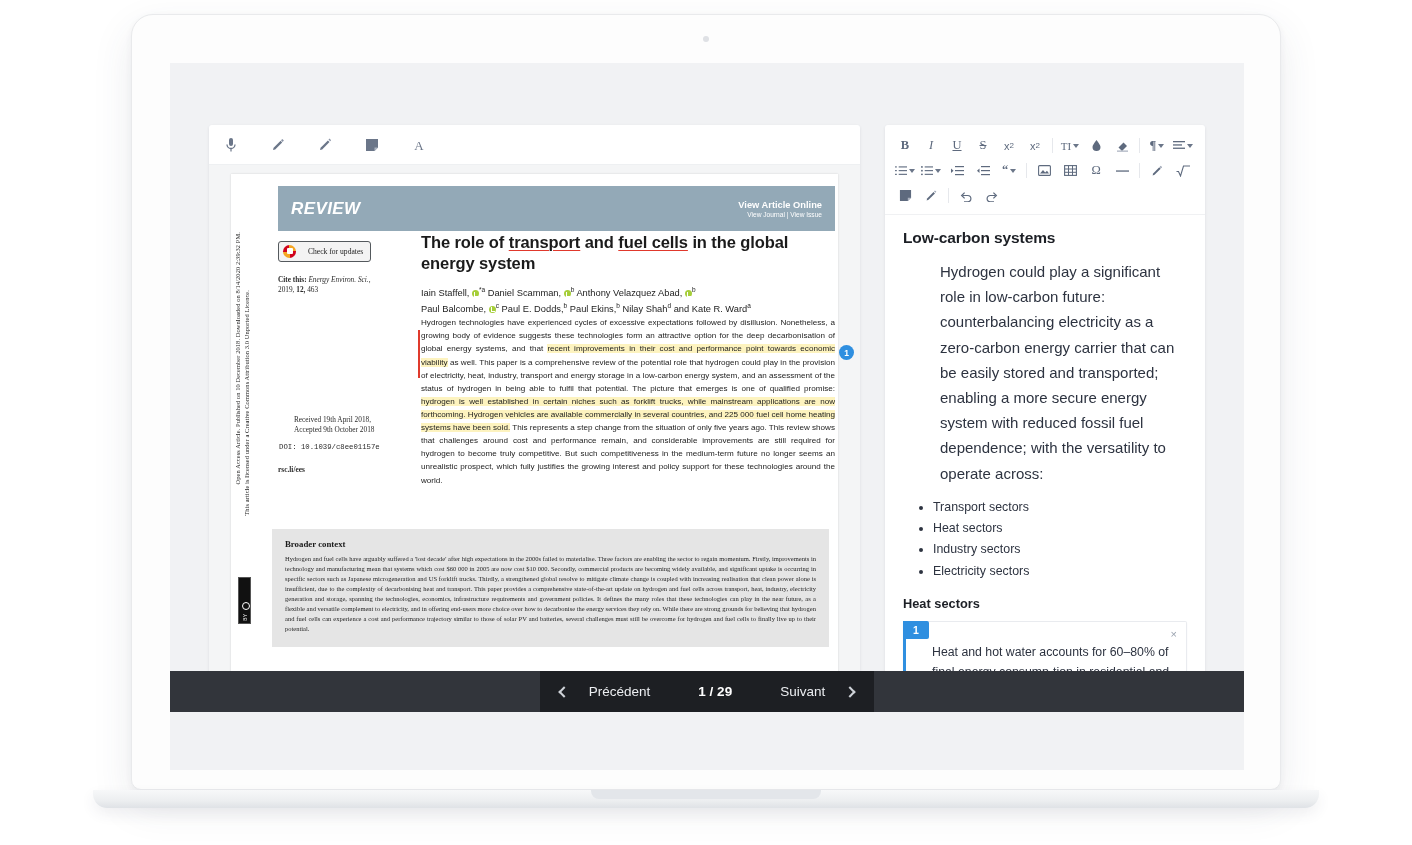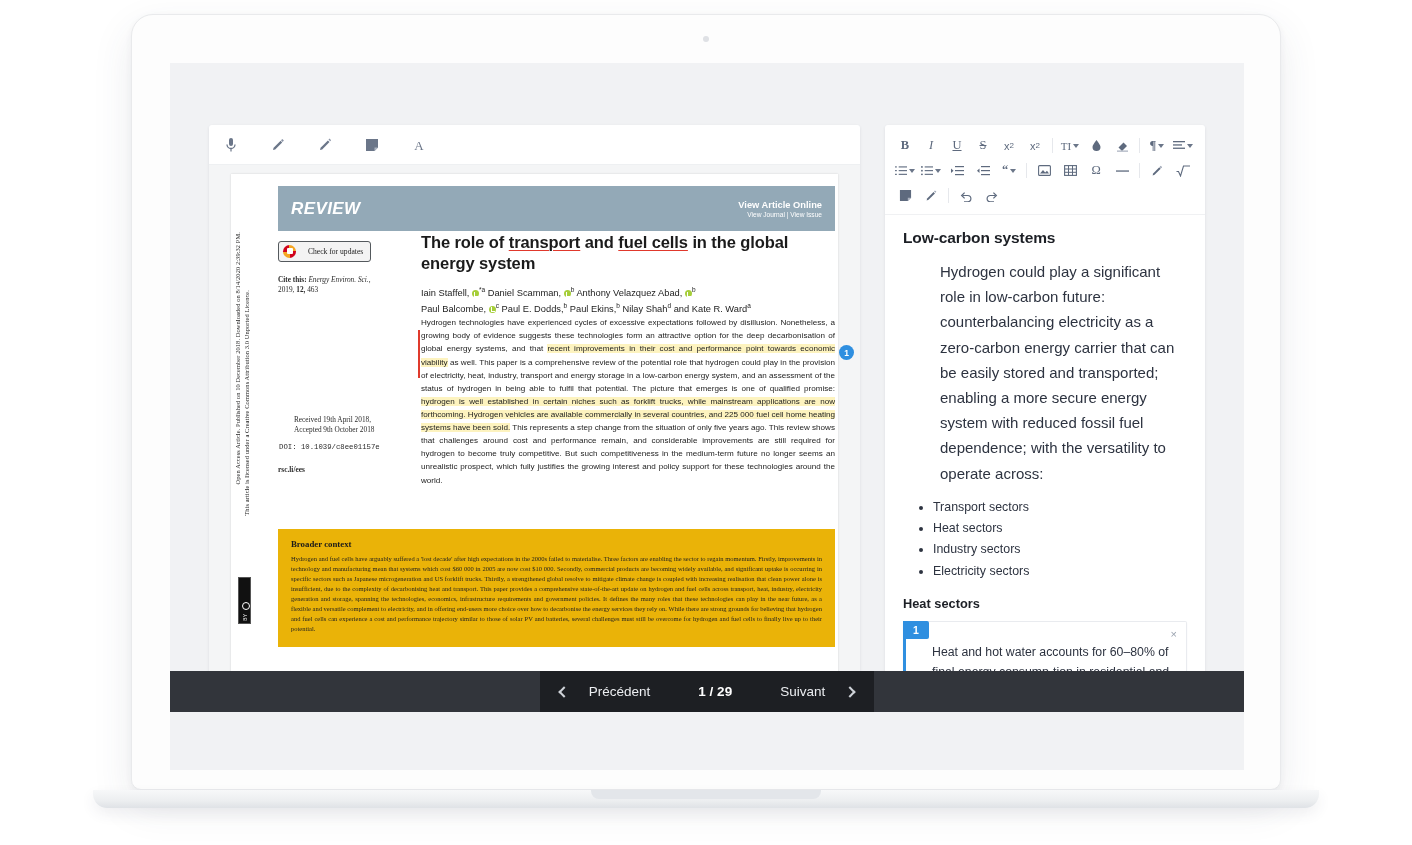--- a/index.html
+++ b/index.html
@@ -217,23 +217,23 @@
   #annot-badge {
     position: absolute; left: 418px; top: 113px;
     width: 15px; height: 15px; border-radius: 50%;
     background: #2f8fe0; color: #fff; font-size: 8.5px;
     display: flex; align-items: center; justify-content: center;
     font-weight: bold; cursor: pointer;
   }
 
   
   #broader-context {
-    position: absolute; left: 47px; top: 355px;
+    position: absolute; left: 41px; top: 355px;
     width: 557px;
-    background: #eab308;
+    background: #e5e5e5;
     padding: 10px 13px 13px 13px;
   }
   #bc-title { font-family: "Liberation Serif", serif; font-weight: bold; font-size: 8.8px; color: #1a1a1a; }
   #bc-body { margin-top: 5px; font-family: "Liberation Serif", serif; font-size: 6.5px; color: #1f1f1f; line-height: 1.54; text-align: justify; }
 
   
   #bottom-bar {
     position: absolute; left: 0; top: 608px;
     width: 1074px; height: 41px; background: #32353b;
     display: flex; align-items: center; justify-content: center;

